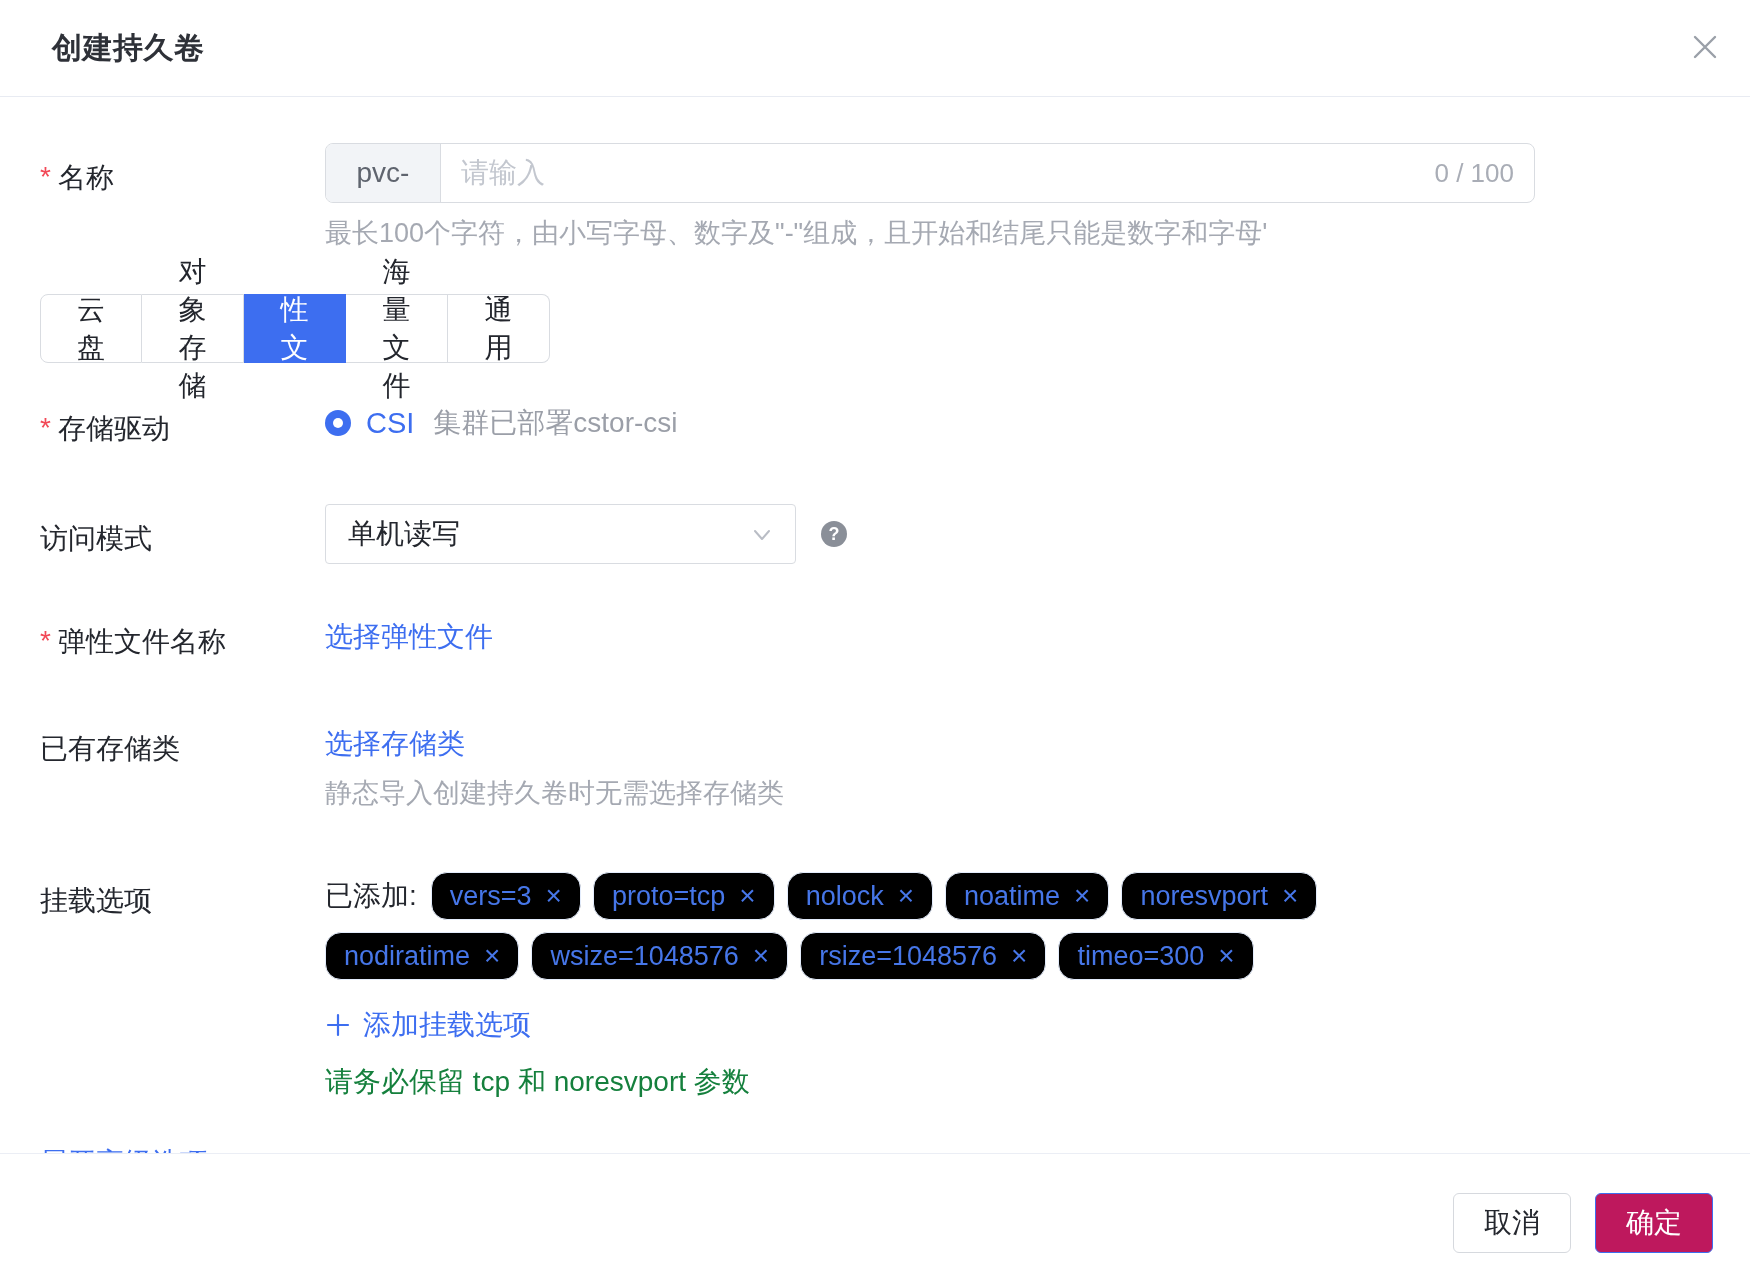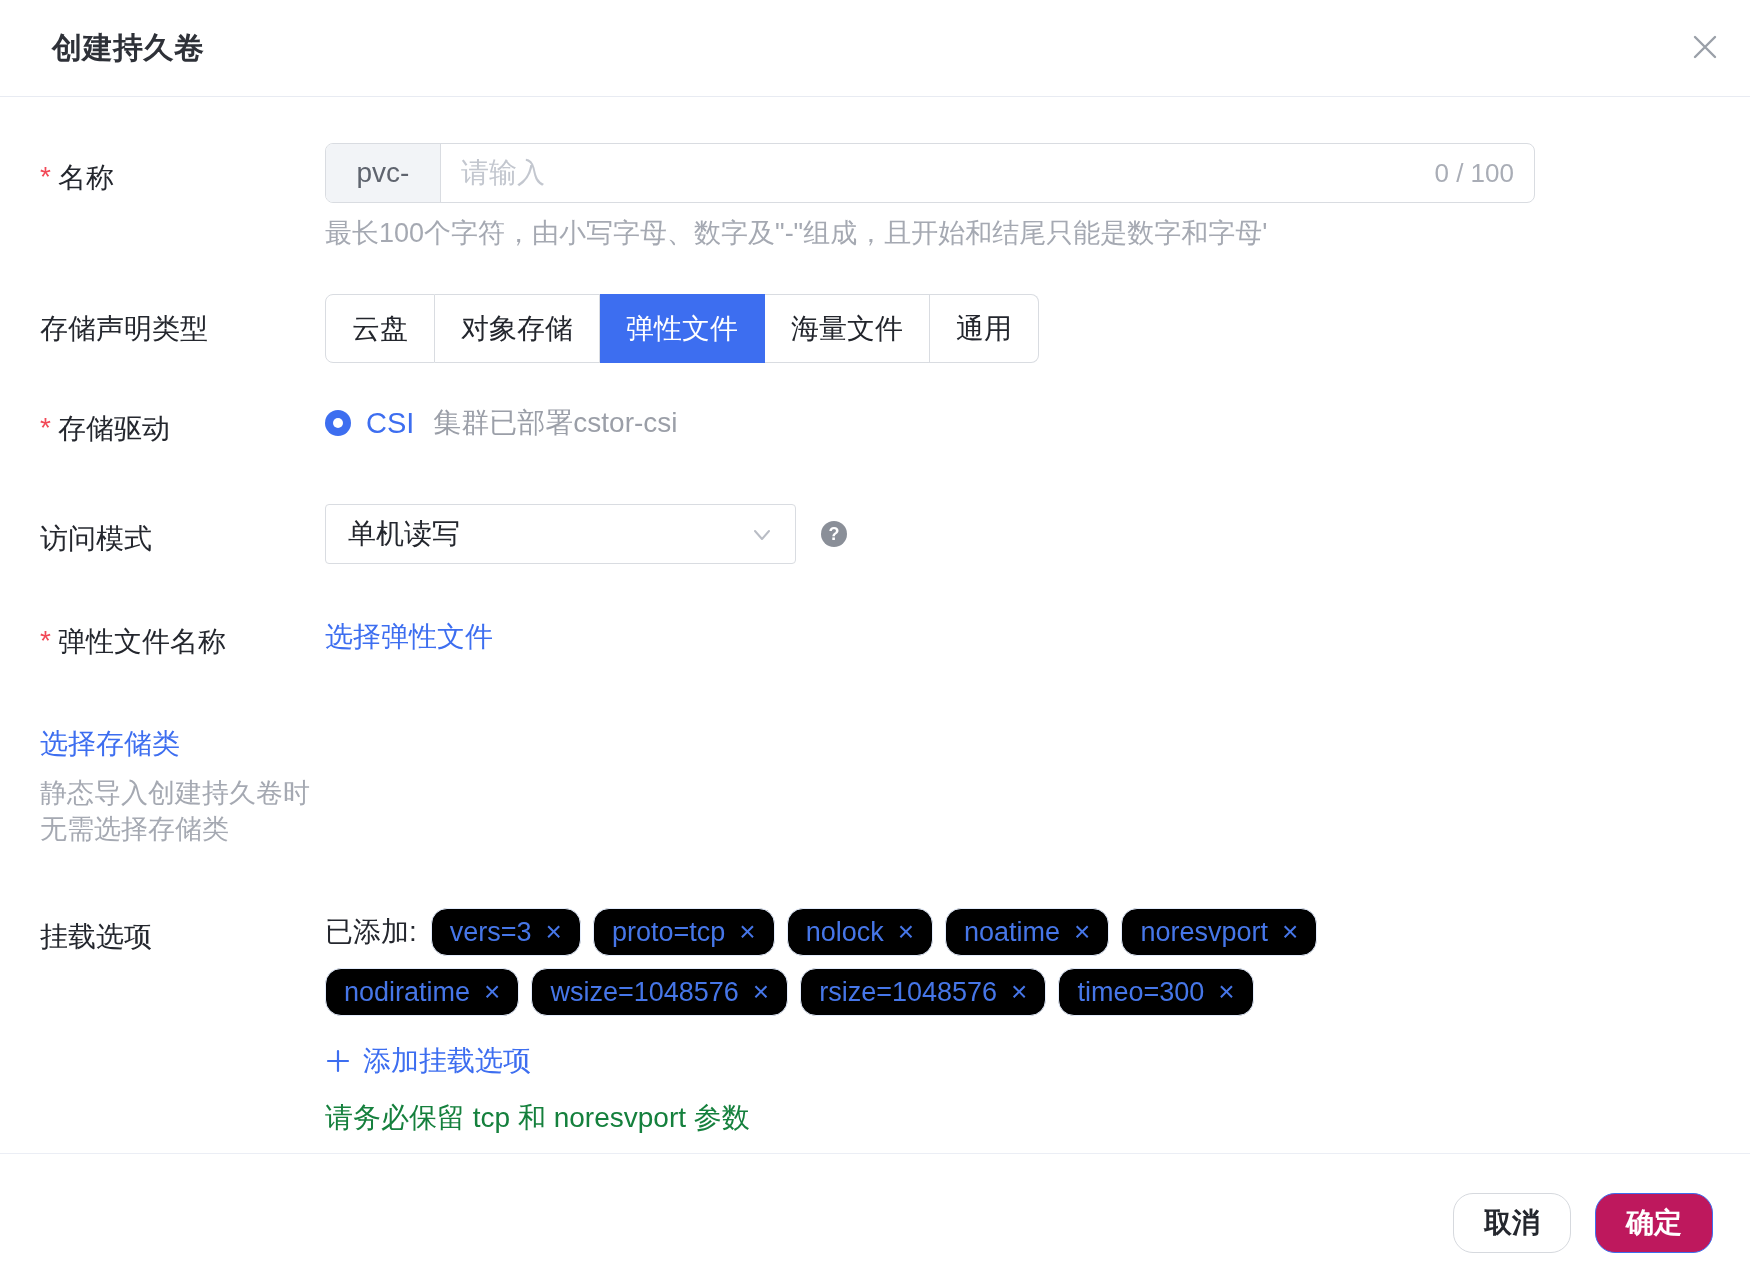--- a/index.html
+++ b/index.html
@@ -87,23 +87,23 @@
   .mount-hint { font-size:28px; color:#15803d; margin-top:19px; }
 
   
   .advanced { margin-top:43px; display:flex; align-items:center; cursor:pointer; width:max-content; }
   .advanced-label { font-size:28px; color:#3D6EF0; }
 
   
   footer { position:absolute; left:0; top:1153px; width:1750px; height:117px;
            border-top:1px solid #EBEEF5; display:flex; align-items:flex-end;
            justify-content:flex-end; padding:0 37px 17px 0; gap:24px; background:#fff; }
-  .btn { height:60px; min-width:111px; padding:0 30px; border-radius:20px; font-size:28px;
+  .btn { height:60px; min-width:111px; padding:0 30px; border-radius:6px; font-size:28px;
          display:flex; align-items:center; justify-content:center; cursor:pointer;
-         font-family:inherit;font-weight:bold; }
+         font-family:inherit; }
   .btn-cancel { background:#fff; border:1px solid #D6D9DE; color:#24272E; }
   .btn-confirm { background:#be185d; border:1px solid #3D6EF0; color:#fff; }
 </style>
 </head>
 <body>
 
 <div class="dialog">
 
   <header class="hdr">
     <div class="hdr-title">创建持久卷</div>
@@ -125,23 +125,20 @@
         <div class="input-group">
           <div class="addon">pvc-</div>
           <input class="name-input" type="text" placeholder="请输入" style="">
           <div class="counter">0 / 100</div>
         </div>
         <div class="hint">最长100个字符，由小写字母、数字及"-"组成，且开始和结尾只能是数字和字母'</div>
       </div>
     </div>
 
     <div class="row" id="row-claim">
-      <div class="lbl pt16">
-        <span>存储声明类型</span>
-      </div>
       <div class="seg-group">
           <button class="seg">云盘</button>
           <button class="seg">对象存储</button>
           <button class="seg active">弹性文件</button>
           <button class="seg">海量文件</button>
           <button class="seg">通用</button>
         </div>
     </div>
 
     <div class="row" id="row-driver">
@@ -177,20 +174,23 @@
       <div class="lbl pt1">
         <span class="req">*</span>
         <span>弹性文件名称</span>
       </div>
       <div>
         <span class="link">选择弹性文件</span>
       </div>
     </div>
 
     <div class="row" id="row-class">
+      <div class="lbl pt1">
+        <span>已有存储类</span>
+      </div>
       <div>
         <span class="link">选择存储类</span>
         <div class="sub-hint">静态导入创建持久卷时无需选择存储类</div>
       </div>
     </div>
 
     <div class="row" id="row-mount">
       <div class="lbl pt10">
         <span>挂载选项</span>
       </div>

